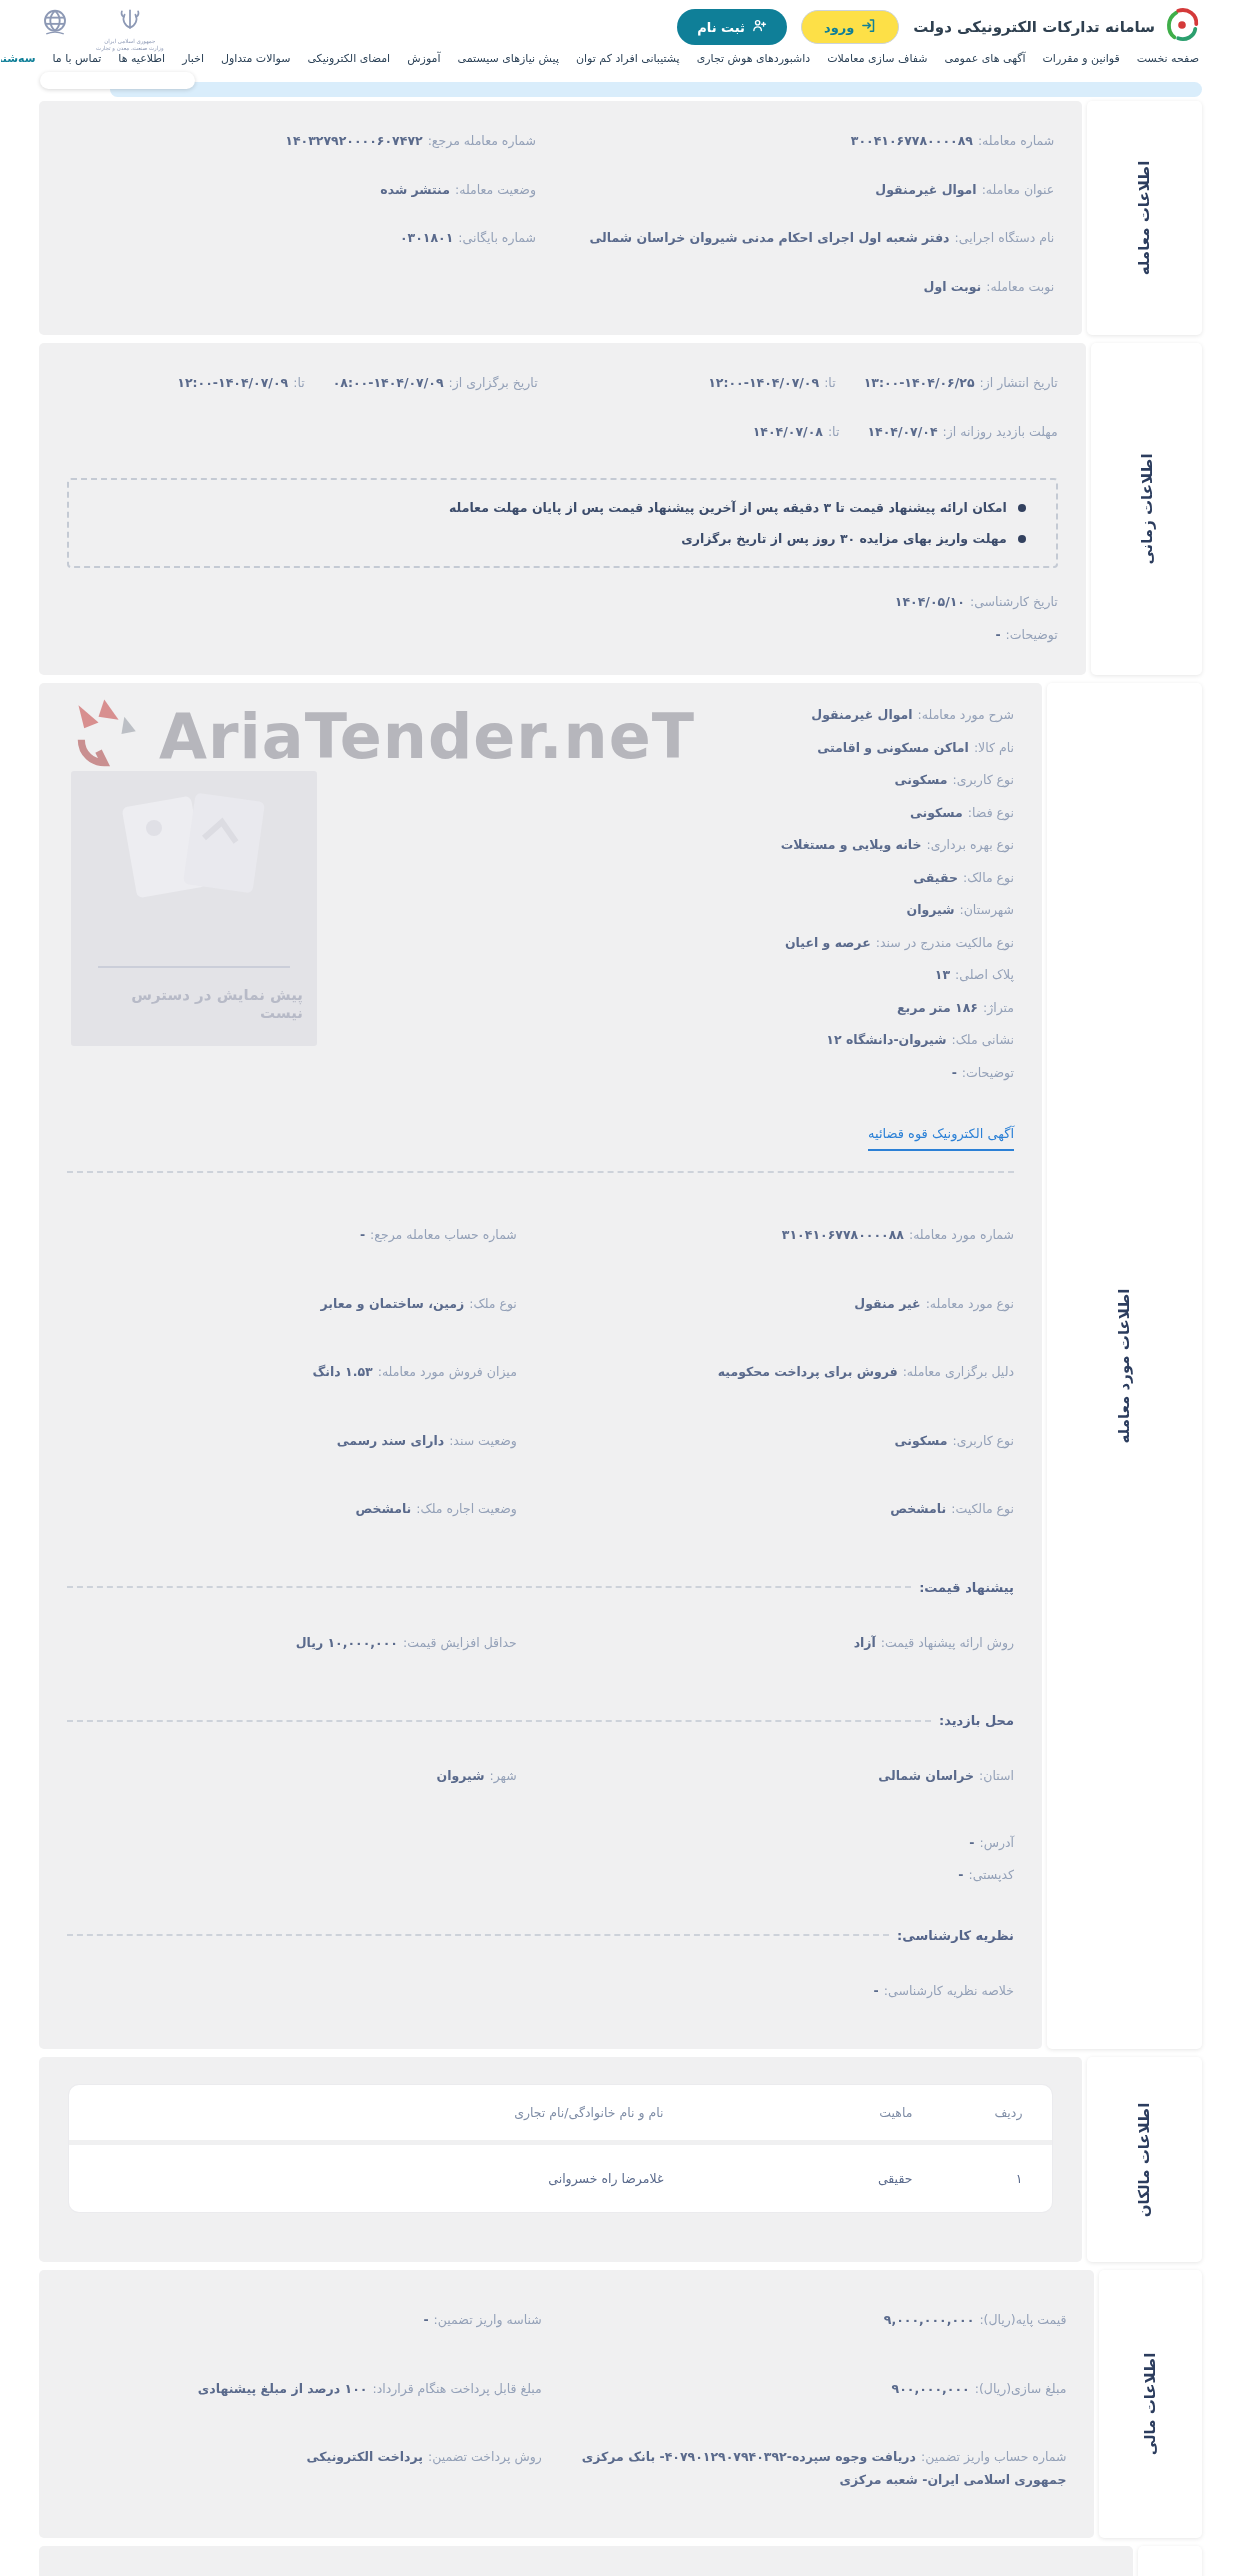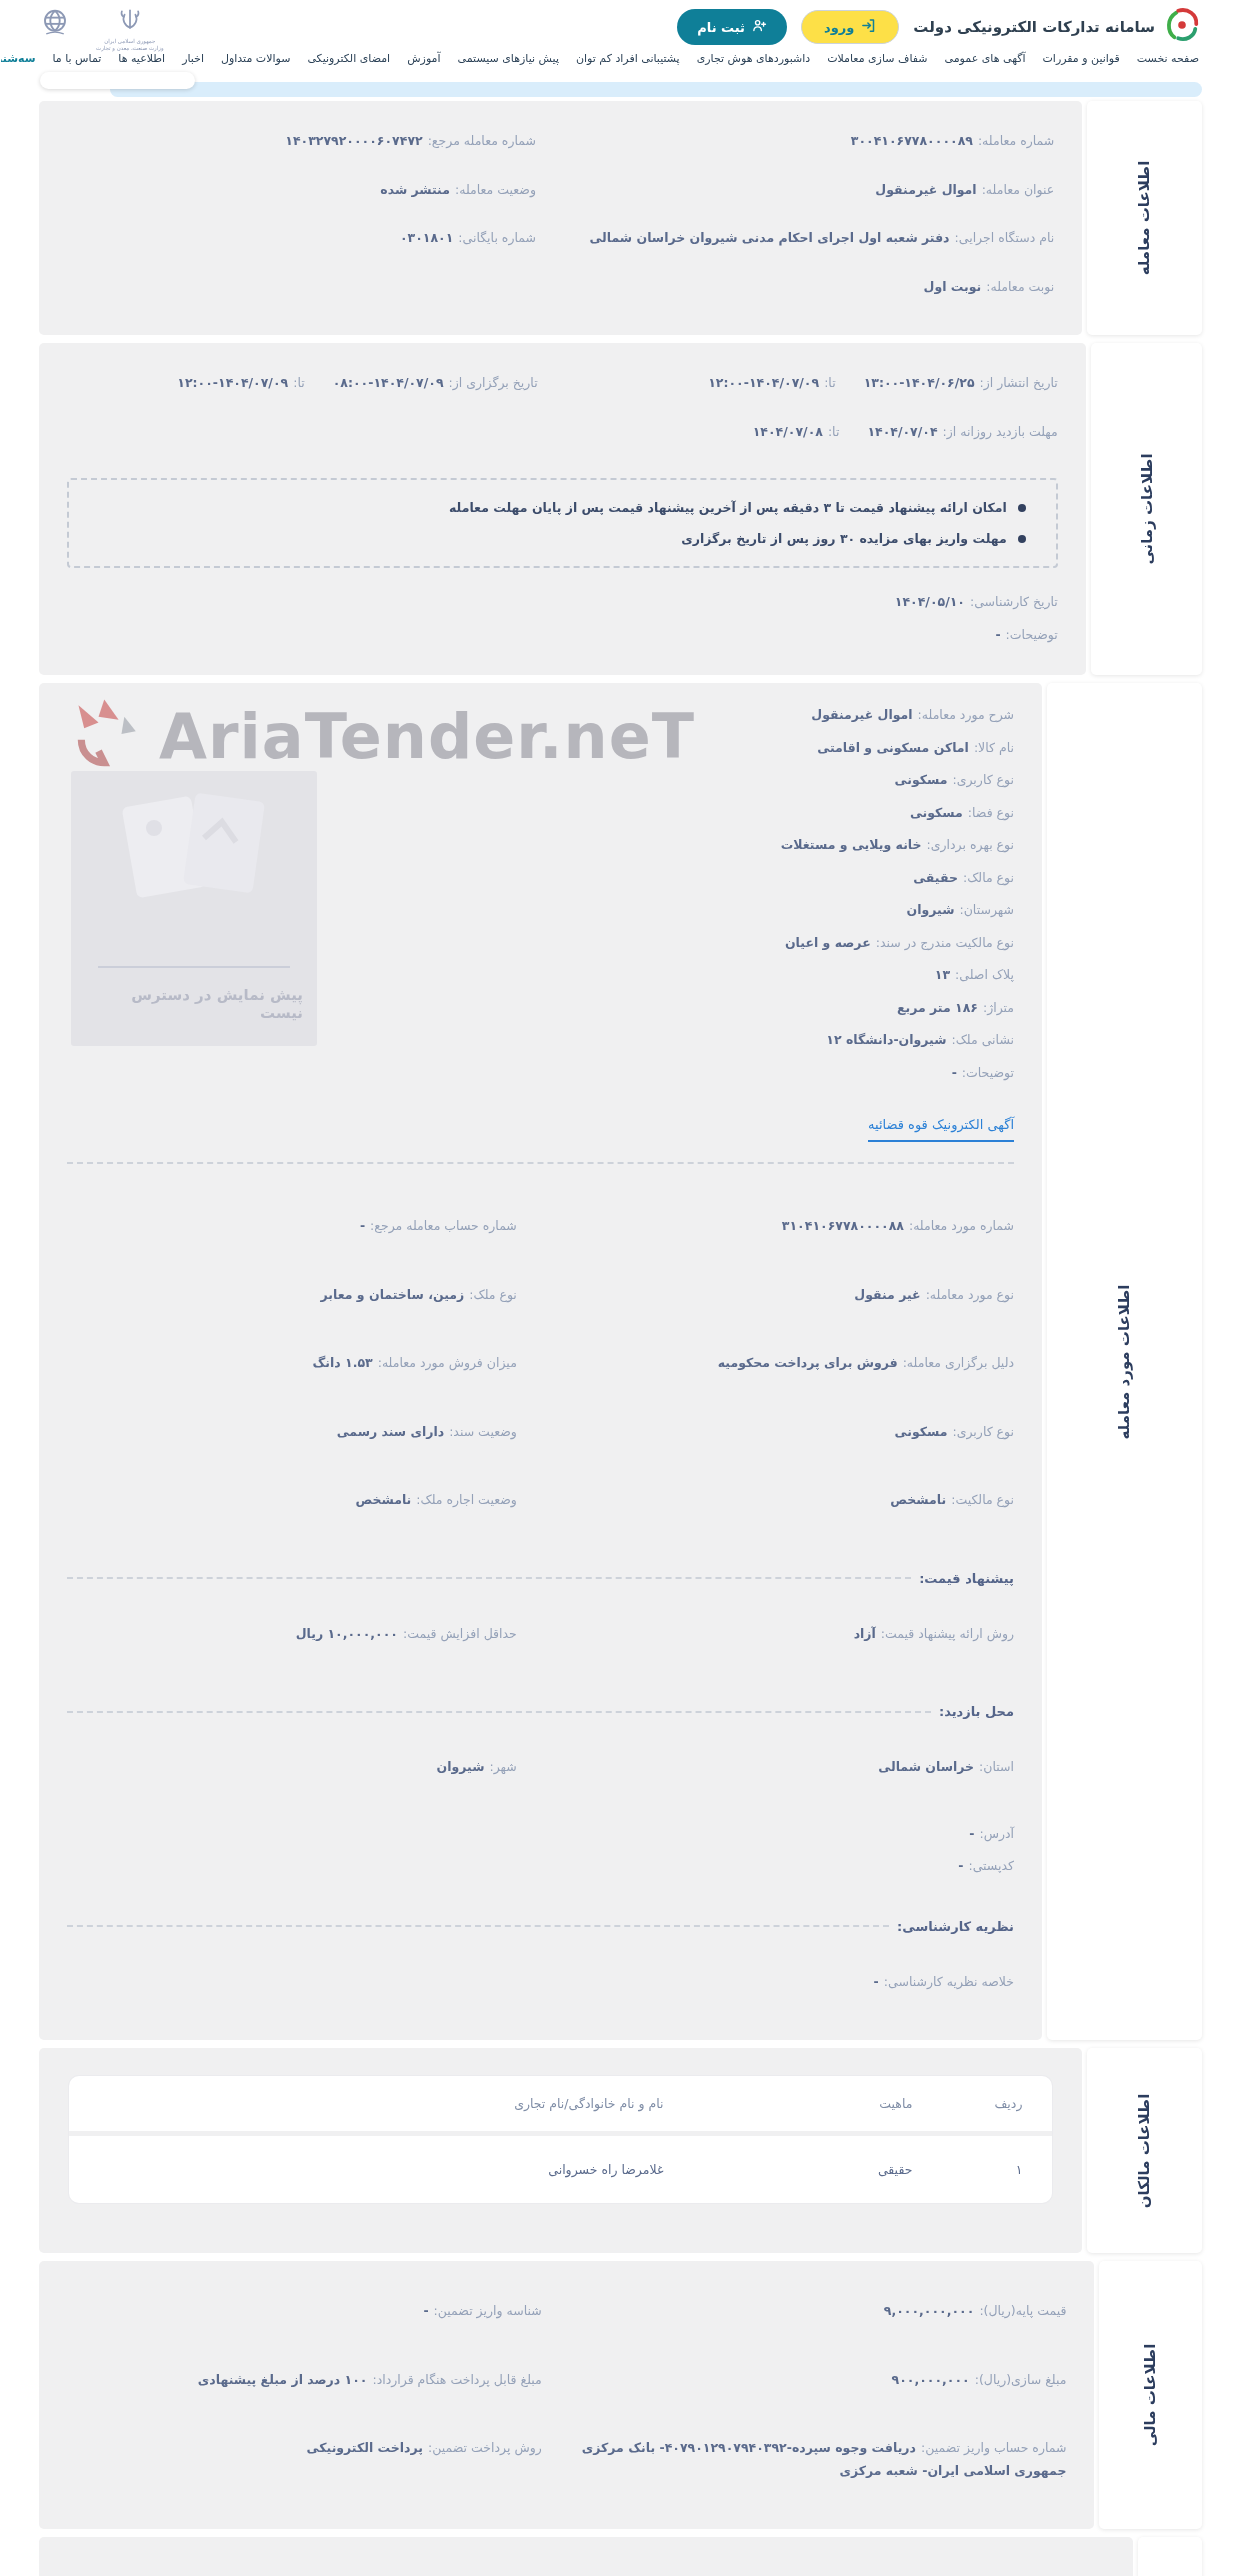--- a/index.html
+++ b/index.html
@@ -76,21 +76,21 @@
     margin: 14px 28px 10px; border: 2px dashed #c4cad4; border-radius: 4px;
     padding: 20px 30px; display: flex; flex-direction: column; gap: 16px;
   }
   .nitem { display: flex; align-items: center; gap: 11px; font-size: 12.5px; font-weight: bold; color: #3c4c6b; }
   .dot { width: 8px; height: 8px; border-radius: 50%; background: #33415f; flex: 0 0 auto; }
   
   .hrow { display: flex; align-items: center; margin: 28px 28px 6px; }
   .htxt { font-size: 13px; font-weight: bold; color: #55658a; white-space: nowrap; }
   .hdash { flex: 1; border-top: 2px dashed #cdd2da; margin-inline-start: 8px; }
   .dashsep { border-top: 2px dashed #cdd2da; margin: 20px 28px; }
-  .linkrow { margin: 17px 28px 2px; text-decoration: underline; }
+  .linkrow { margin: 26px 28px 2px; text-decoration: underline; }
   .linkrow a { color: #2b80d6; font-size: 13px; text-decoration: none; border-bottom: 2px solid #2b80d6; padding-bottom: 8px; display: inline-block; }
   
   .tcard { background: #fff; border-radius: 10px; margin: 20px 30px 34px; overflow: hidden; box-shadow: 0 0 0 1px #ebebee; }
   .thead, .trow { display: grid; grid-template-columns: 110px 249px 1fr; padding: 20px 30px; font-size: 12.5px; }
   .thead { color: #7f8da6; border-bottom: 5px solid #f0f0f1; }
   .trow { color: #5a6a8c; padding-top: 26px; padding-bottom: 26px; }
   
   .wm { position: absolute; top: 8px; left: 28px; display: flex; align-items: center; gap: 6px; direction: ltr; opacity: .6; pointer-events: none; }
   .wmtext { font-size: 62px; font-weight: bold; color: #90909a; letter-spacing: 1px; }
   .preview {

